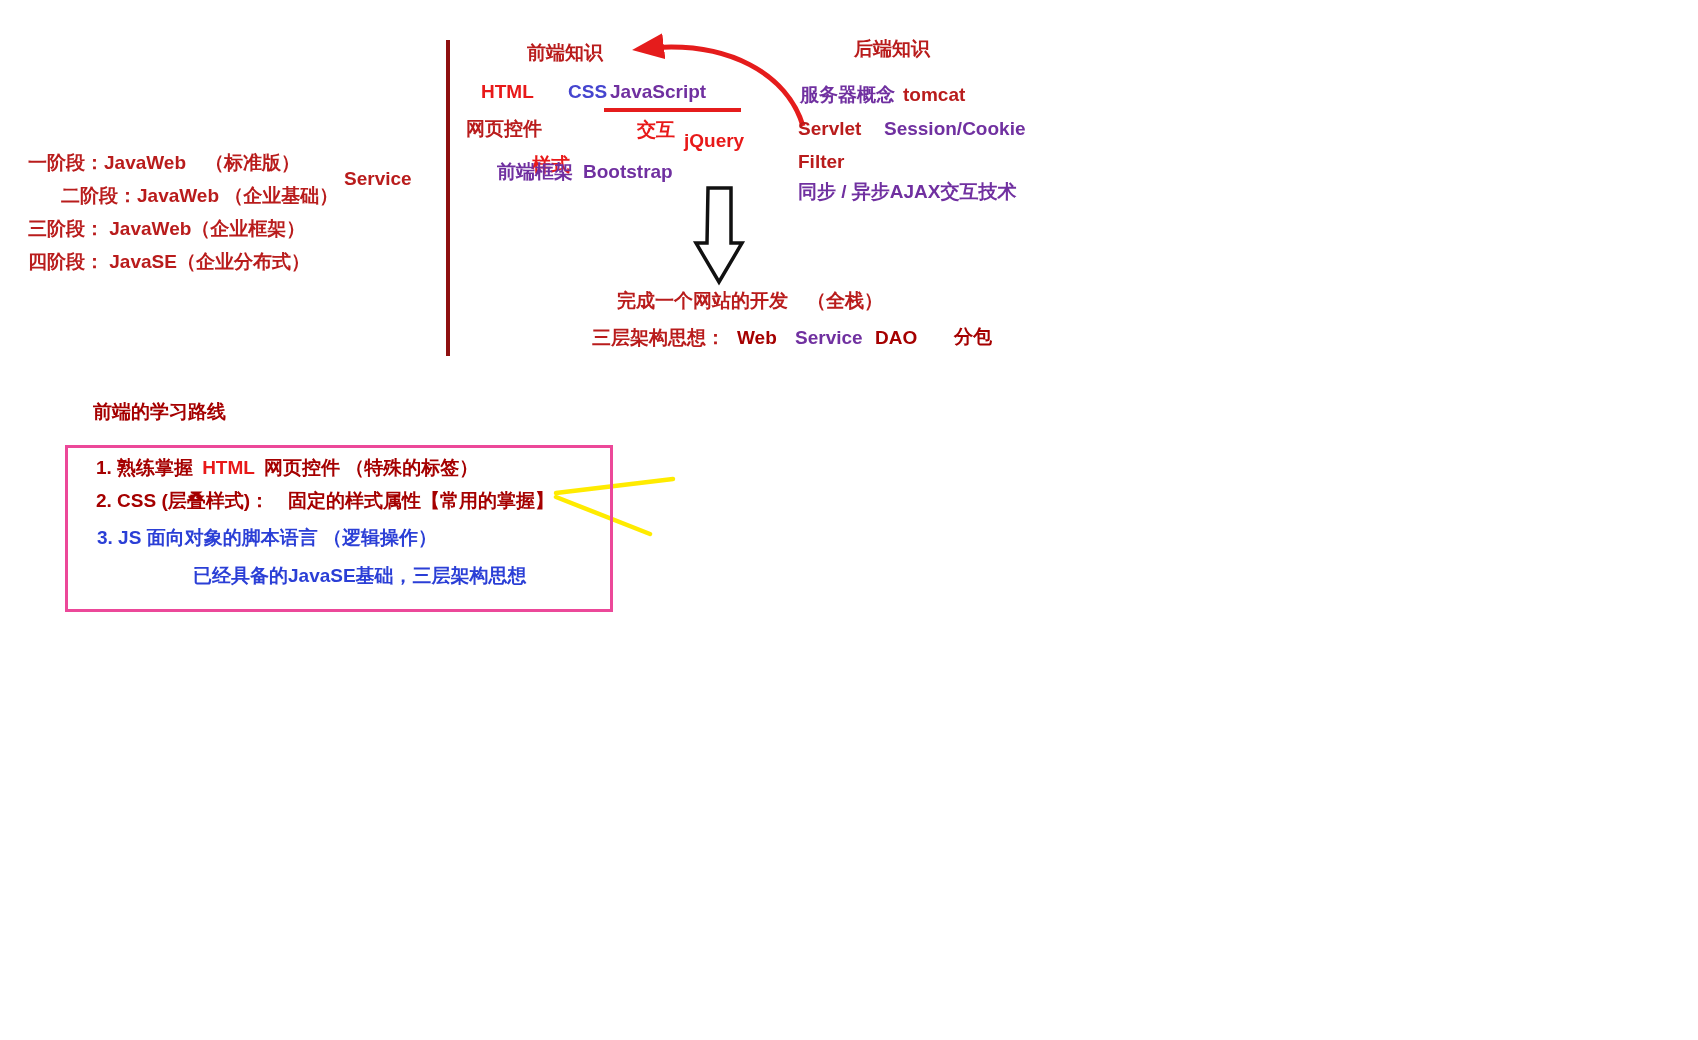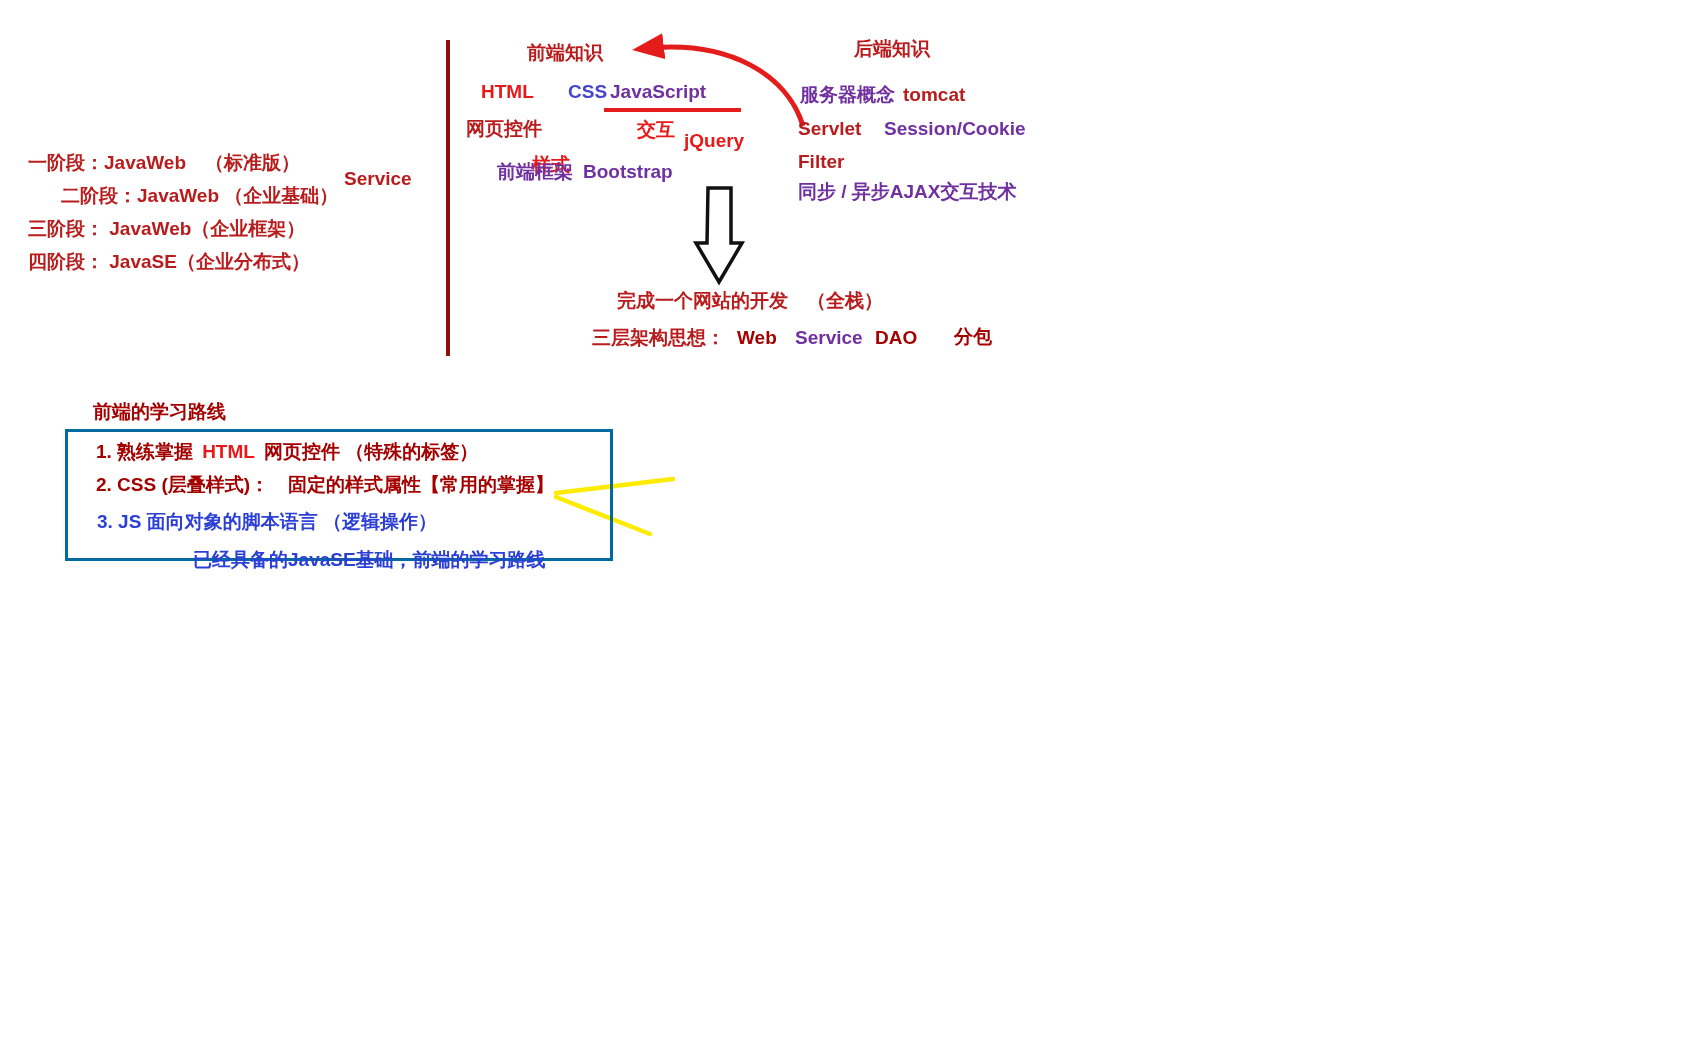--- a/index.html
+++ b/index.html
@@ -28,23 +28,23 @@
   .c-purple  { color: #7030a0; }
   .c-blueviolet { color: #4545cf; }
   .c-blue    { color: #2b3fd6; }
   .svg-layer {
     position: absolute;
     left: 0; top: 0;
     pointer-events: none;
   }
   .roadmap-box {
     position: absolute;
-    left: 65px; top: 429px;
-    width: 548px; height: 132px;
-    border: 3px solid #0369a1;
+    left: 65px; top: 445px;
+    width: 548px; height: 167px;
+    border: 3px solid #ec4899;
     box-sizing: border-box;
     background: transparent;
   }
   .box-line {
     position: absolute;
     white-space: nowrap;
     font-weight: 700;
     font-size: 19px;
     line-height: 1.25;
   }
@@ -102,16 +102,16 @@
   <div class="txt c-darkred" style="left:954px; top:327px;font-family:Liberation Mono, monospace;">分包</div>
 
   <div class="txt c-darkred" style="left:93px; top:401px;">前端的学习路线</div>
 
   <div class="roadmap-box">
     <div class="box-line" style="left:28px; top:8px;">
       <span class="c-darkred">1. 熟练掌握</span><span class="inline-gap"></span><span class="c-red">HTML</span><span class="inline-gap"></span><span class="c-darkred">网页控件 （特殊的标签）</span>
     </div>
     <div class="box-line c-darkred" style="left:28px; top:41px;">2. CSS (层叠样式)：　固定的样式属性【常用的掌握】</div>
     <div class="box-line c-blue" style="left:29px; top:78px;">3. JS 面向对象的脚本语言 （逻辑操作）</div>
-    <div class="box-line c-blue" style="left:125px; top:116px;">已经具备的JavaSE基础，前端的学习路线</div>
+    <div class="box-line c-blue" style="left:125px; top:116px;">已经具备的JavaSE基础，三层架构思想</div>
   </div>
 
 </div>
 
 </body></html>

